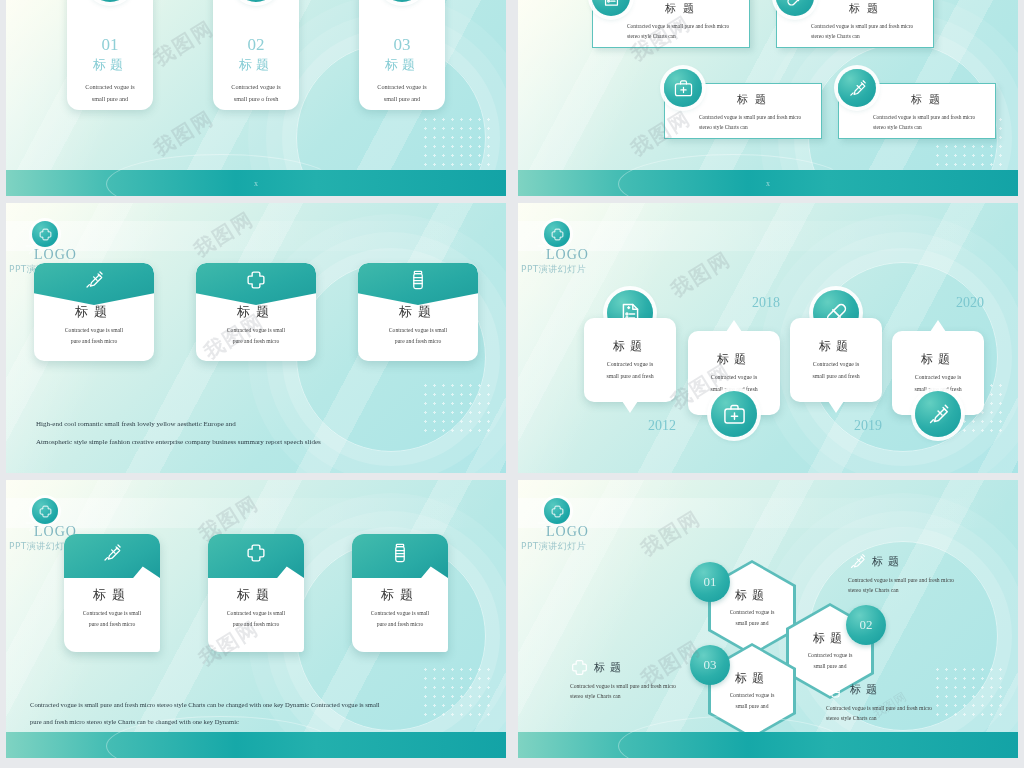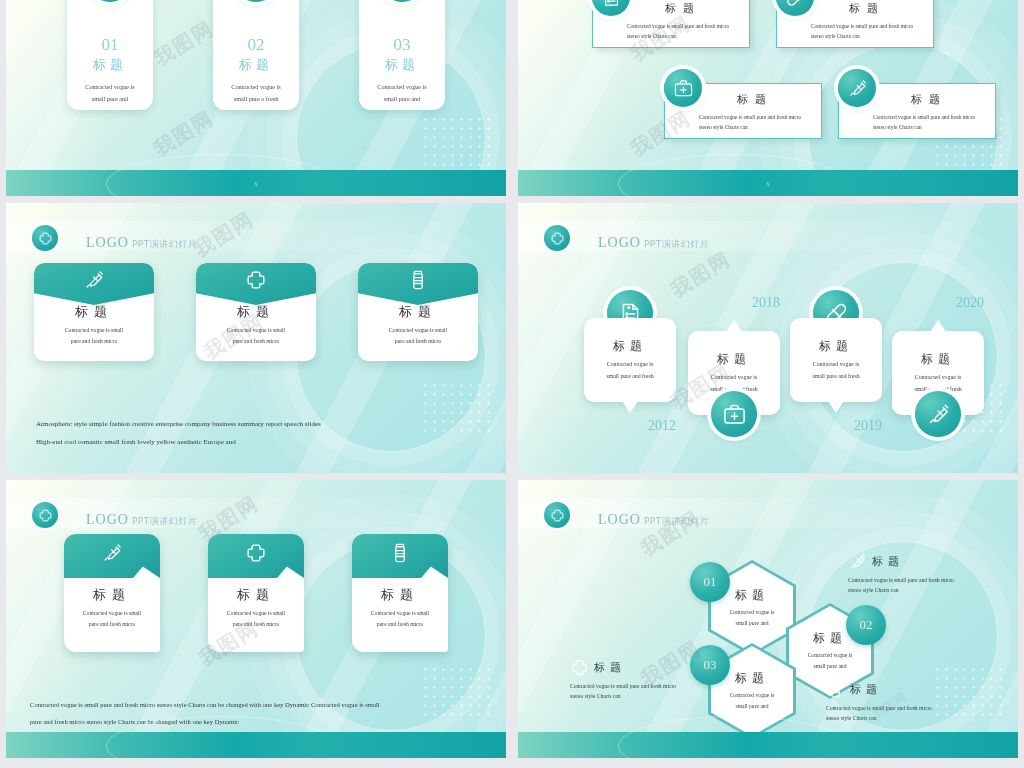--- a/index.html
+++ b/index.html
@@ -63,21 +63,21 @@
   .footbar .swoosh{
     position:absolute; left:20%; top:-60%; width:46%; height:230%;
     border-radius:50%; border:1px solid rgba(255,255,255,.35);
     border-right-color:transparent; border-bottom-color:transparent;
   }
 
   
   .hdr{
     position:absolute; left:0; right:0; top:18px; height:30px;
     background:linear-gradient(90deg, rgba(255,255,255,.5), rgba(255,255,255,.12) 55%, rgba(255,255,255,0));
-    display:flex; align-items:flex-end;
+    display:flex; align-items:flex-start;flex-direction:column;
   }
   .hdr .badge{
     width:26px; height:26px; margin-left:26px; border-radius:50%;
     background:radial-gradient(circle at 34% 28%, #56c9c0, #1ba5a6 70%);
     box-shadow:0 0 0 3px rgba(255,255,255,.85), 0 1px 3px rgba(0,0,0,.18);
     display:flex; align-items:center; justify-content:center; flex:none;
   }
   .hdr .logo{
     margin-left:28px; color:#7fb6c0; font-size:14px; letter-spacing:1px;
   }
@@ -454,22 +454,22 @@
           </div>
         <div class="ttl">标题</div>
         <div class="desc">
           <div>Contracted vogue is small</div>
             <div>pure and fresh micro</div>
         </div>
       </div>
     </div>
 
     <div class="blk" style="bottom:22px;">
+      <div>High-end cool romantic small fresh lovely yellow aesthetic Europe and</div>
       <div>Atmospheric style simple fashion creative enterprise company business summary report speech slides</div>
-      <div>High-end cool romantic small fresh lovely yellow aesthetic Europe and</div>
     </div>
     <div class="wm" style="left:185px; top:18px;">我图网</div>
     <div class="wm" style="left:195px; top:120px;">我图网</div>
   </section>
 
   <section class="panel">
     <div class="rings"></div>
     <div class="dots"></div>
     <svg class="spark">
         <use href="#i-spark"></use>

